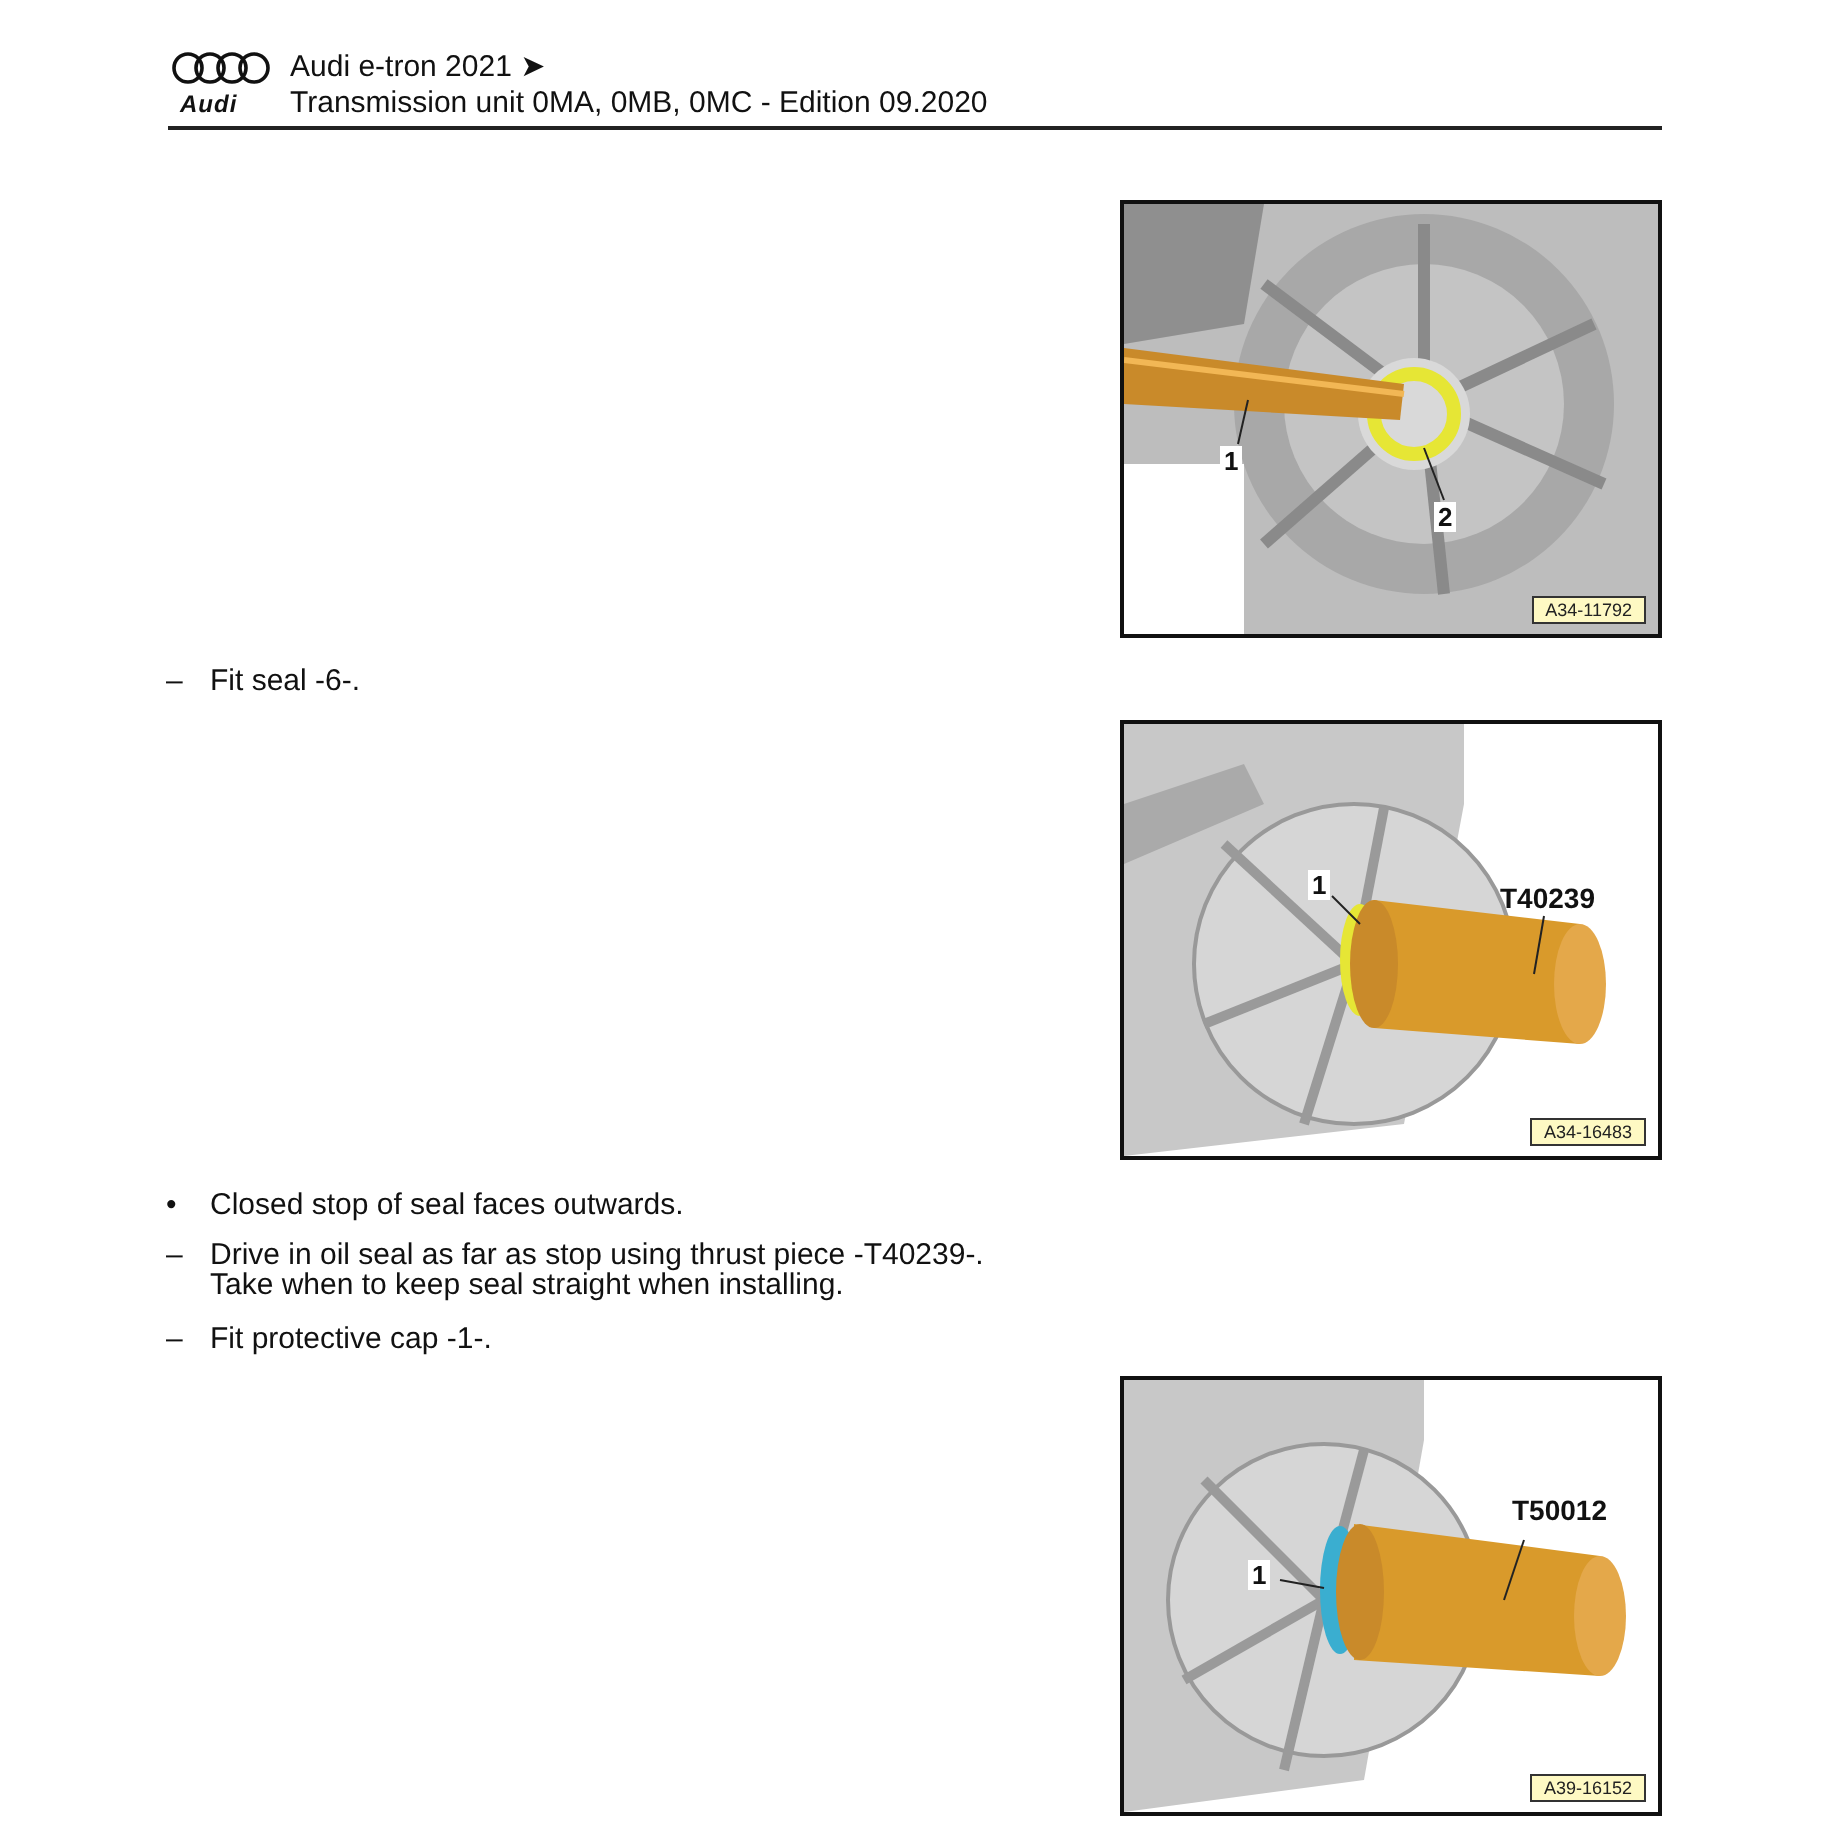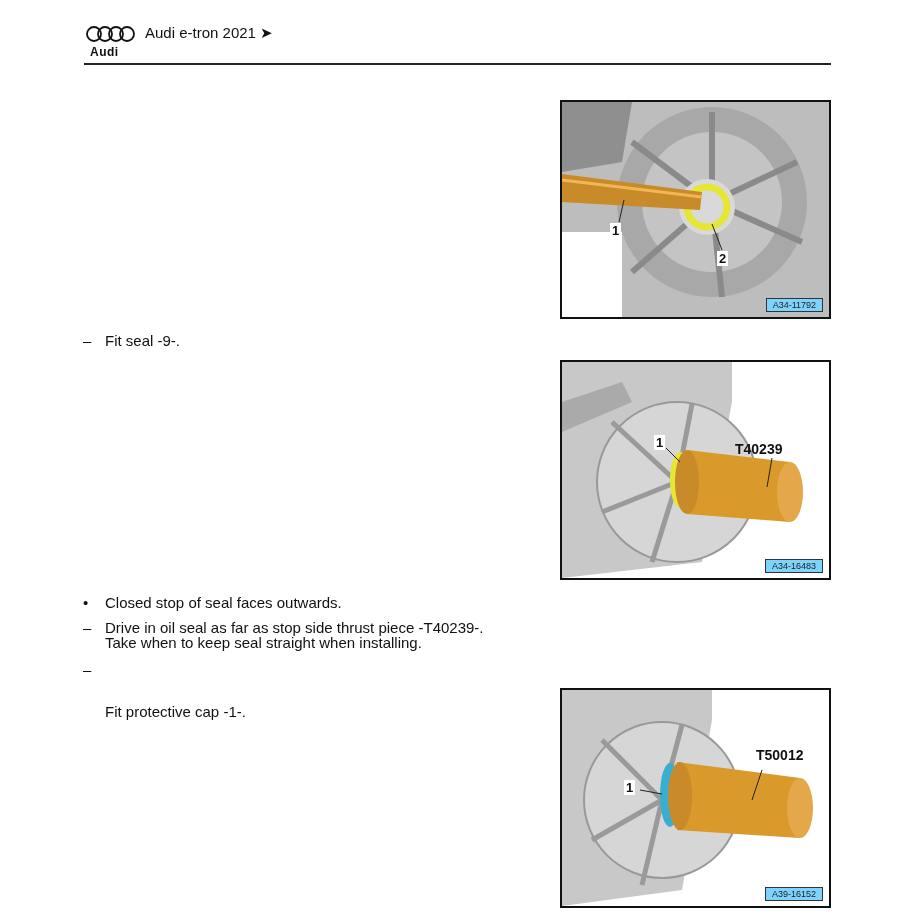--- a/index.html
+++ b/index.html
@@ -1,49 +1,50 @@
 <!DOCTYPE html>
 <html><head>
 <meta charset="utf-8">
 <style>
   html, body { margin: 0; padding: 0; background: #ffffff; }
   body { width: 922px; height: 922px; position: relative; overflow: hidden;
          font-family: "Liberation Sans", sans-serif; color: #111; }
   .header { position: absolute; left: 84px; top: 22px; width: 747px; height: 42px; }
-  .logo { position: absolute; left: 0; top: 0; width: 52px; height: 40px; }
+  .logo { position: absolute; left: 0; top: 0; width: 52px; height: 40px; font-style: italic; }
   .rings { position: absolute; left: 2px; top: 3px; }
   .brand { position: absolute; left: 6px; top: 23px; font-size: 12px; font-weight: bold; letter-spacing: 0.5px; }
   .h1 { position: absolute; left: 61px; top: 2px; font-size: 15px; }
   .h2 { position: absolute; left: 61px; top: 21px; font-size: 15px; }
   .rule { position: absolute; left: 84px; top: 63px; width: 747px; height: 2px; background: #222; }
   .line { position: absolute; font-size: 15px; line-height: 15px; }
   .marker { position: absolute; left: 83px; font-size: 15px; }
   .fig { position: absolute; left: 560px; width: 267px; border: 2px solid #111; background: #fff; overflow: hidden; }
   .fig svg { display: block; }
-  .figcode { position: absolute; right: 6px; bottom: 5px; border: 1px solid #333; background: #7dd3fc;
+  .figcode { position: absolute; right: 6px; bottom: 5px; border: 1px solid #333; background: #fef9c3;
              font-size: 9px; padding: 1px 6px; color: #222; }
   .callout { position: absolute; background: #fff; font-weight: bold; font-size: 13px; padding: 0 2px; line-height: 15px; }
   .toolname { position: absolute; font-weight: bold; font-size: 14px; }
 </style>
 </head>
 <body>
 
 <div class="header">
   <div class="logo">
     <svg class="rings" width="50" height="18" viewBox="0 0 50 18">
       <g fill="none" stroke="#111" stroke-width="1.8">
         <circle cx="8" cy="9" r="7"></circle>
           <circle cx="19" cy="9" r="7"></circle>
           <circle cx="30" cy="9" r="7"></circle>
           <circle cx="41" cy="9" r="7"></circle>
       </g>
     </svg>
     <span class="brand">Audi</span>
   </div>
   <span class="h1">Audi e-tron 2021 ➤</span>
+  <span class="h2">Transmission unit 0MA, 0MB, 0MC - Edition 09.2020</span>
 </div>
 <div class="rule"></div>
 
 <div class="fig" style="top:100px; height:215px;">
   <svg width="267" height="215" viewBox="0 0 267 215">
     <rect width="267" height="215" fill="#bdbdbd"></rect>
     <path d="M0 0 L70 0 L60 60 L0 70 Z" fill="#8f8f8f"></path>
     <circle cx="150" cy="100" r="95" fill="#a8a8a8"></circle>
     <circle cx="150" cy="100" r="70" fill="#c4c4c4"></circle>
     <g stroke="#8a8a8a" stroke-width="6">
@@ -61,21 +62,21 @@
     <path d="M0 78 L140 95" stroke="#f2b755" stroke-width="3"></path>
     <line x1="62" y1="98" x2="57" y2="120" stroke="#222" stroke-width="1"></line>
     <line x1="150" y1="122" x2="160" y2="148" stroke="#222" stroke-width="1"></line>
   </svg>
   <span class="callout" style="left:48px; top:121px;">1</span>
   <span class="callout" style="left:155px; top:149px;">2</span>
   <span class="figcode">A34-11792</span>
 </div>
 
 <span class="marker" style="top:332px;">–</span>
-<span class="line" style="left:105px; top:333px;">Fit seal -9-.</span>
+<span class="line" style="left:105px; top:333px;">Fit seal -6-.</span>
 
 <div class="fig" style="top:360px; height:216px;">
   <svg width="267" height="216" viewBox="0 0 267 216">
     <rect width="267" height="216" fill="#fff"></rect>
     <path d="M0 0 L170 0 L170 40 L140 200 L0 216 Z" fill="#c8c8c8"></path>
     <circle cx="115" cy="120" r="80" fill="#d6d6d6" stroke="#999" stroke-width="2"></circle>
     <g stroke="#9a9a9a" stroke-width="5">
       <line x1="115" y1="120" x2="50" y2="60"></line>
         <line x1="115" y1="120" x2="40" y2="150"></line>
       <line x1="115" y1="120" x2="90" y2="200"></line>
@@ -83,33 +84,33 @@
     </g>
     <path d="M0 40 L60 20 L70 40 L0 70 Z" fill="#aaa"></path>
     <ellipse cx="118" cy="118" rx="10" ry="28" fill="#e6e635"></ellipse>
     <path d="M125 88 L228 100 L228 160 L125 152 Z" fill="#d99a2b"></path>
     <ellipse cx="228" cy="130" rx="13" ry="30" fill="#e4a84a"></ellipse>
     <ellipse cx="125" cy="120" rx="12" ry="32" fill="#c98a2a"></ellipse>
     <line x1="104" y1="86" x2="118" y2="100" stroke="#222" stroke-width="1"></line>
     <line x1="210" y1="96" x2="205" y2="125" stroke="#222" stroke-width="1"></line>
   </svg>
   <span class="callout" style="left:92px; top:73px;">1</span>
-  <span class="toolname" style="left:173px; top:79px;">T40239</span>
+  <span class="toolname" style="left:188px; top:79px;">T40239</span>
   <span class="figcode">A34-16483</span>
 </div>
 
 <span class="marker" style="top:594px;">•</span>
 <span class="line" style="left:105px; top:595px;">Closed stop of seal faces outwards.</span>
 
 <span class="marker" style="top:619px;">–</span>
-<span class="line" style="left:105px; top:620px;">Drive in oil seal as far as stop side thrust piece -T40239-.</span>
+<span class="line" style="left:105px; top:620px;">Drive in oil seal as far as stop using thrust piece -T40239-.</span>
 <span class="line" style="left:105px; top:635px;">Take when to keep seal straight when installing.</span>
 
 <span class="marker" style="top:661px;">–</span>
-<span class="line" style="left:105px; top:662px;margin-top:42px;">Fit protective cap -1-.</span>
+<span class="line" style="left:105px; top:662px;">Fit protective cap -1-.</span>
 
 <div class="fig" style="top:688px; height:216px;">
   <svg width="267" height="216" viewBox="0 0 267 216">
     <rect width="267" height="216" fill="#fff"></rect>
     <path d="M0 0 L150 0 L150 30 L120 200 L0 216 Z" fill="#c8c8c8"></path>
     <circle cx="100" cy="110" r="78" fill="#d6d6d6" stroke="#999" stroke-width="2"></circle>
     <g stroke="#9a9a9a" stroke-width="5">
       <line x1="100" y1="110" x2="40" y2="50"></line>
         <line x1="100" y1="110" x2="30" y2="150"></line>
       <line x1="100" y1="110" x2="80" y2="195"></line>

